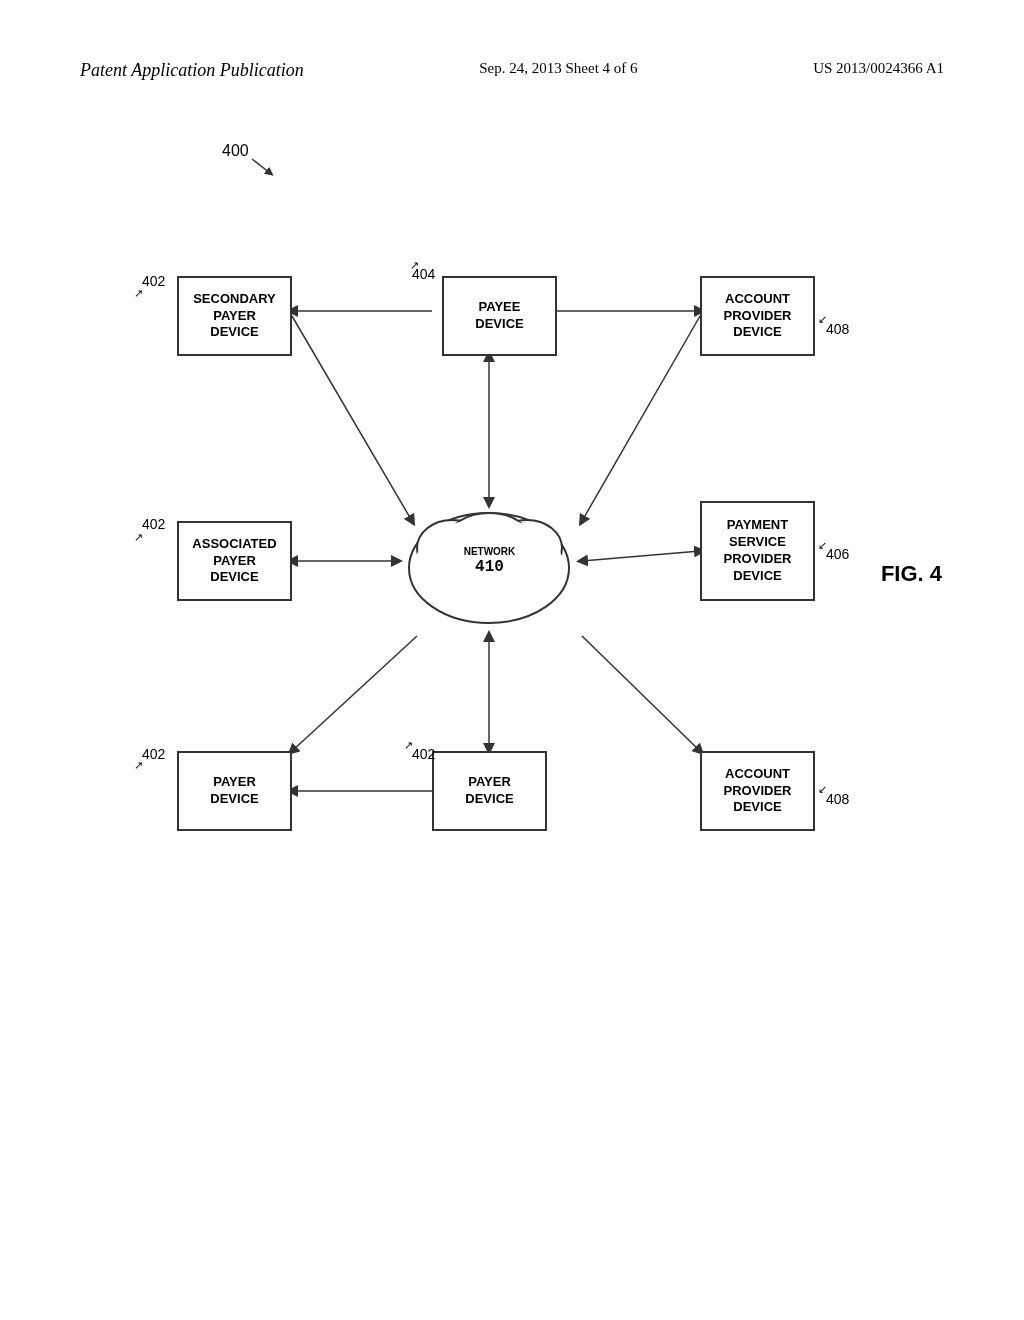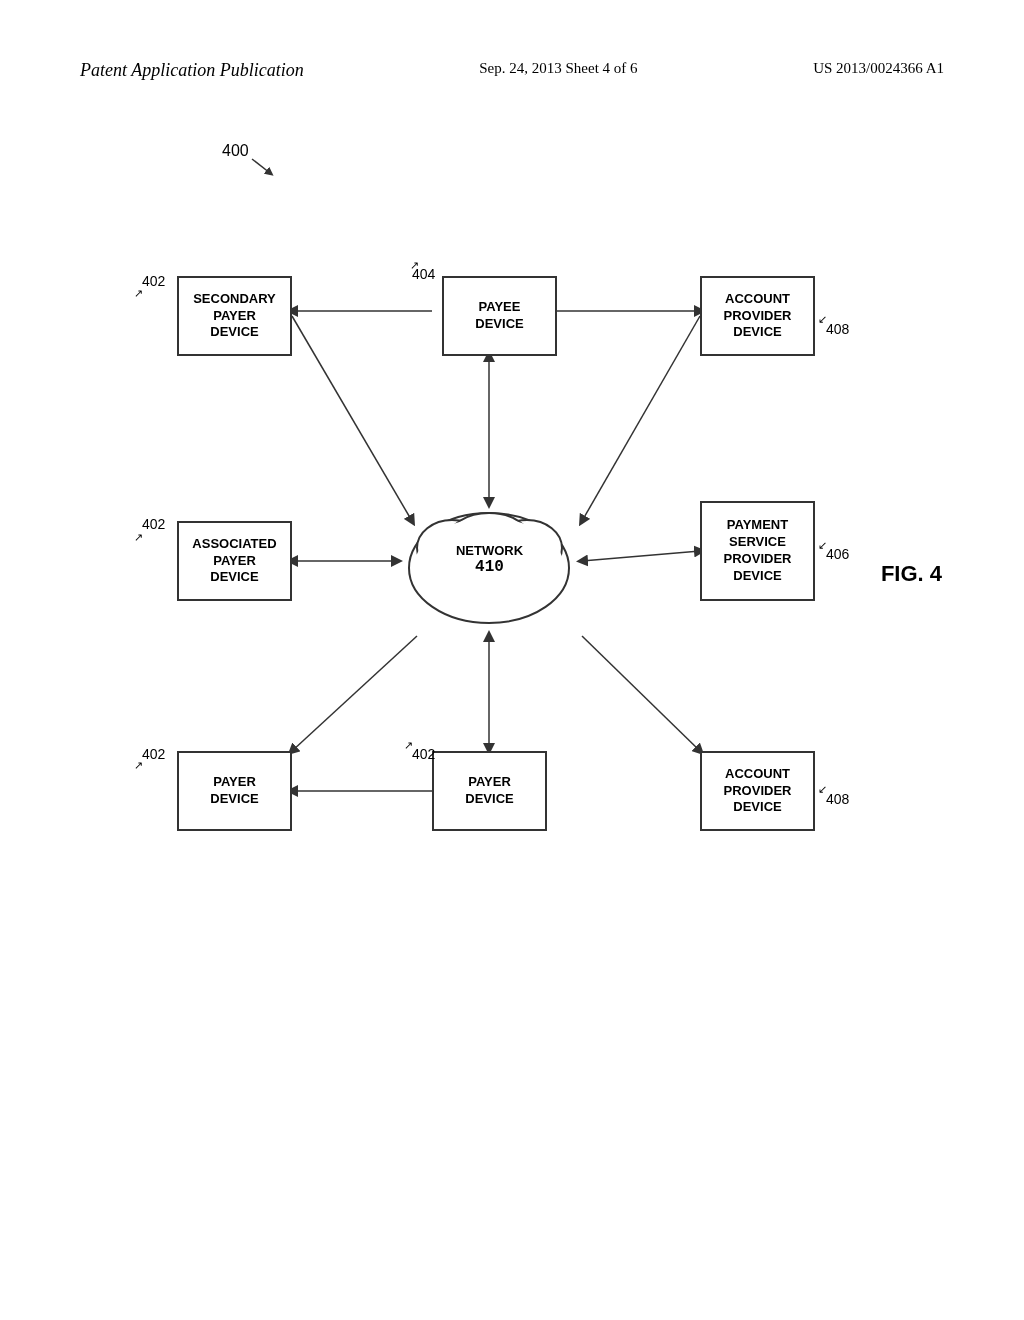--- a/index.html
+++ b/index.html
@@ -219,21 +219,21 @@
         <ellipse cx="55" cy="45" rx="35" ry="28" fill="white" stroke="#333" stroke-width="2"></ellipse>
         <ellipse cx="130" cy="45" rx="35" ry="28" fill="white" stroke="#333" stroke-width="2"></ellipse>
         <ellipse cx="92" cy="35" rx="40" ry="25" fill="white" stroke="#333" stroke-width="2"></ellipse>
 
         <ellipse cx="92" cy="65" rx="75" ry="50" fill="white" stroke="none"></ellipse>
         <ellipse cx="55" cy="50" rx="30" ry="23" fill="white" stroke="none"></ellipse>
         <ellipse cx="130" cy="50" rx="30" ry="23" fill="white" stroke="none"></ellipse>
         <ellipse cx="92" cy="40" rx="36" ry="21" fill="white" stroke="none"></ellipse>
       </svg>
       <div class="cloud-text" style="position:absolute; top:40px; left:0; width:185px; text-align:center;">
-        <span style="font-size:13px; font-weight:bold; font-family:Arial,sans-serif;">NETWORK</span><br>
+        <span style="font-size:10px; font-weight:bold; font-family:Arial,sans-serif;">NETWORK</span><br>
         <span style="font-size:16px; font-family:Liberation Mono, monospace;">410</span>
       </div>
     </div>
 
     <div class="box" style="left:95px; top:660px; width:115px; height:80px;">
       PAYER<br>DEVICE
     </div>
     <div class="label" style="left:60px; top:655px;">402</div>
     <div style="position:absolute; left:52px; top:668px; font-size:11px;">↗</div>
 

